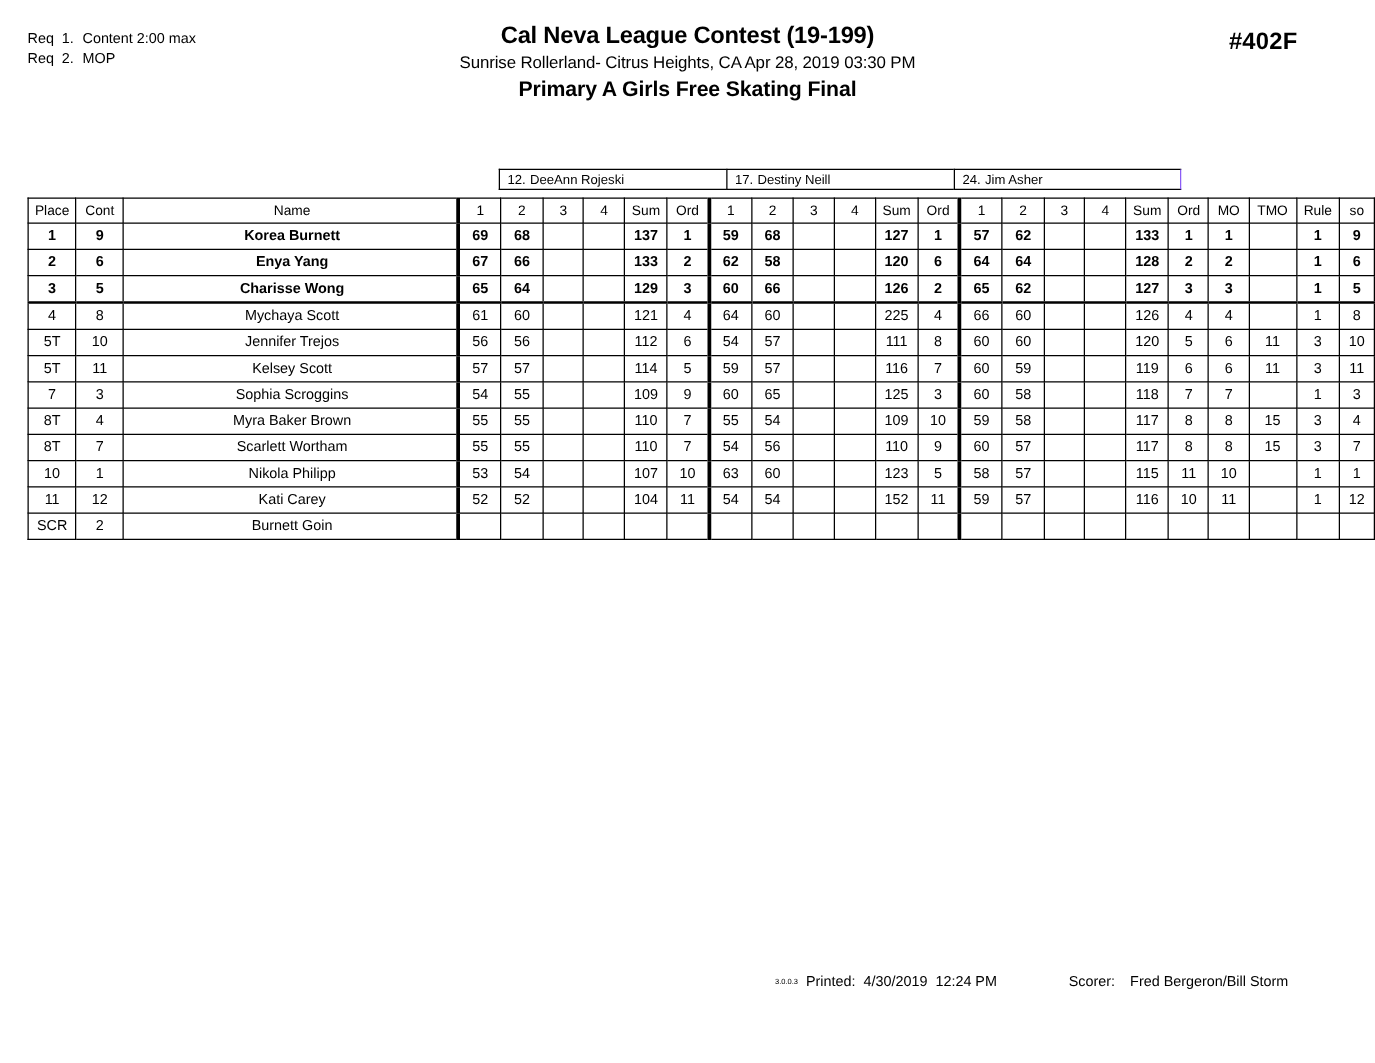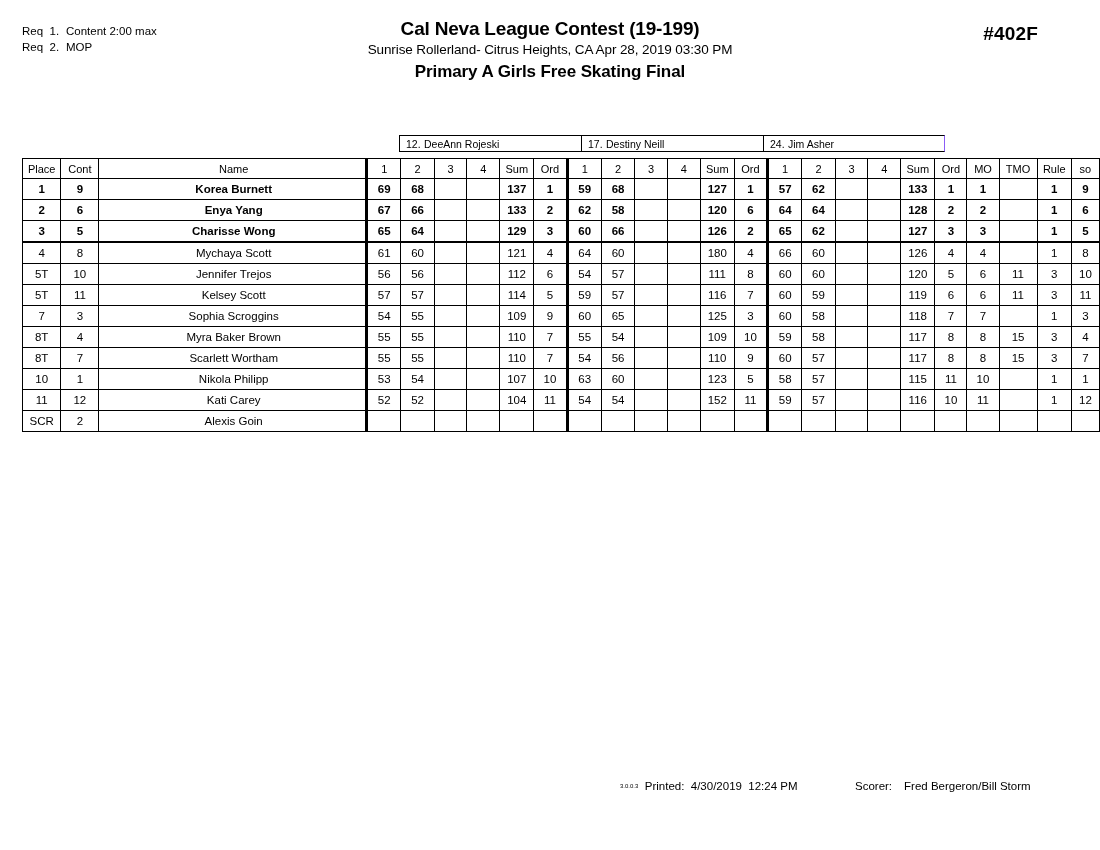--- a/index.html
+++ b/index.html
@@ -336,21 +336,21 @@
           <td class="col-s sep-left">61</td>
           <td class="col-s">60</td>
           <td class="col-s"></td>
           <td class="col-s"></td>
           <td class="col-sum">121</td>
           <td class="col-ord ord sep-right">4</td>
           <td class="col-s sep-left">64</td>
           <td class="col-s">60</td>
           <td class="col-s"></td>
           <td class="col-s"></td>
-          <td class="col-sum">180</td>
+          <td class="col-sum">225</td>
           <td class="col-ord ord sep-right">4</td>
           <td class="col-s sep-left">66</td>
           <td class="col-s">60</td>
           <td class="col-s"></td>
           <td class="col-s"></td>
           <td class="col-sum">126</td>
           <td class="col-ord ord">4</td>
           <td class="col-mo">4</td>
           <td class="col-tmo"></td>
           <td class="col-rule">1</td>
@@ -541,21 +541,21 @@
           <td class="col-sum">116</td>
           <td class="col-ord ord">10</td>
           <td class="col-mo">11</td>
           <td class="col-tmo"></td>
           <td class="col-rule">1</td>
           <td class="col-so">12</td>
         </tr>
         <tr>
           <td class="col-place">SCR</td>
           <td class="col-cont">2</td>
-          <td class="col-name name-cell">Alexis Goin</td>
+          <td class="col-name name-cell">Burnett Goin</td>
           <td class="col-s sep-left"></td>
           <td class="col-s"></td>
           <td class="col-s"></td>
           <td class="col-s"></td>
           <td class="col-sum"></td>
           <td class="col-ord ord sep-right"></td>
           <td class="col-s sep-left"></td>
           <td class="col-s"></td>
           <td class="col-s"></td>
           <td class="col-s"></td>

